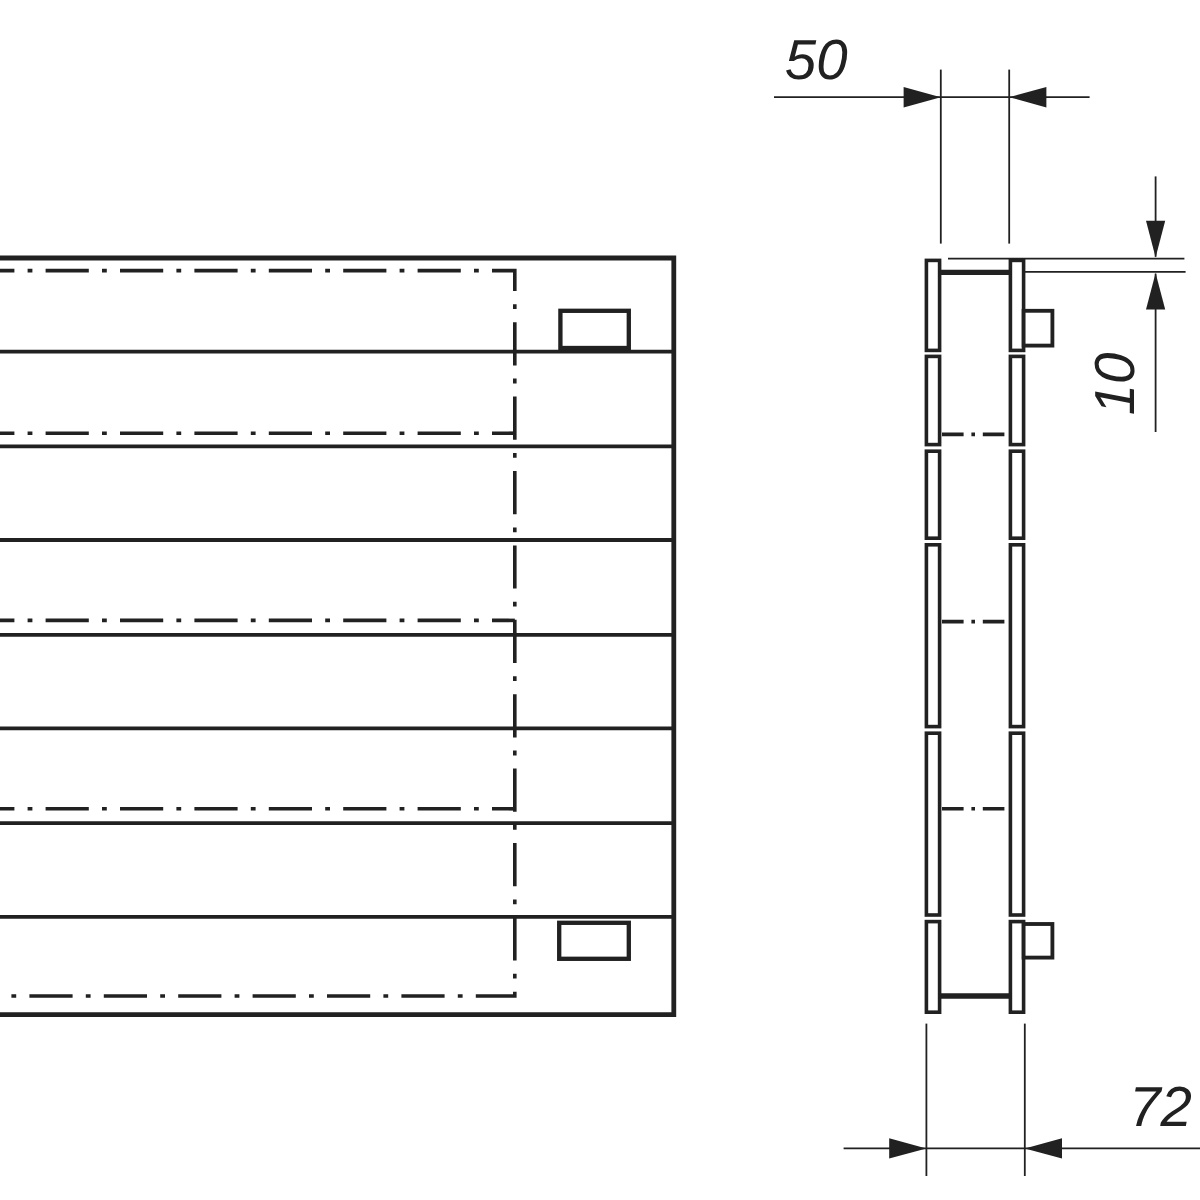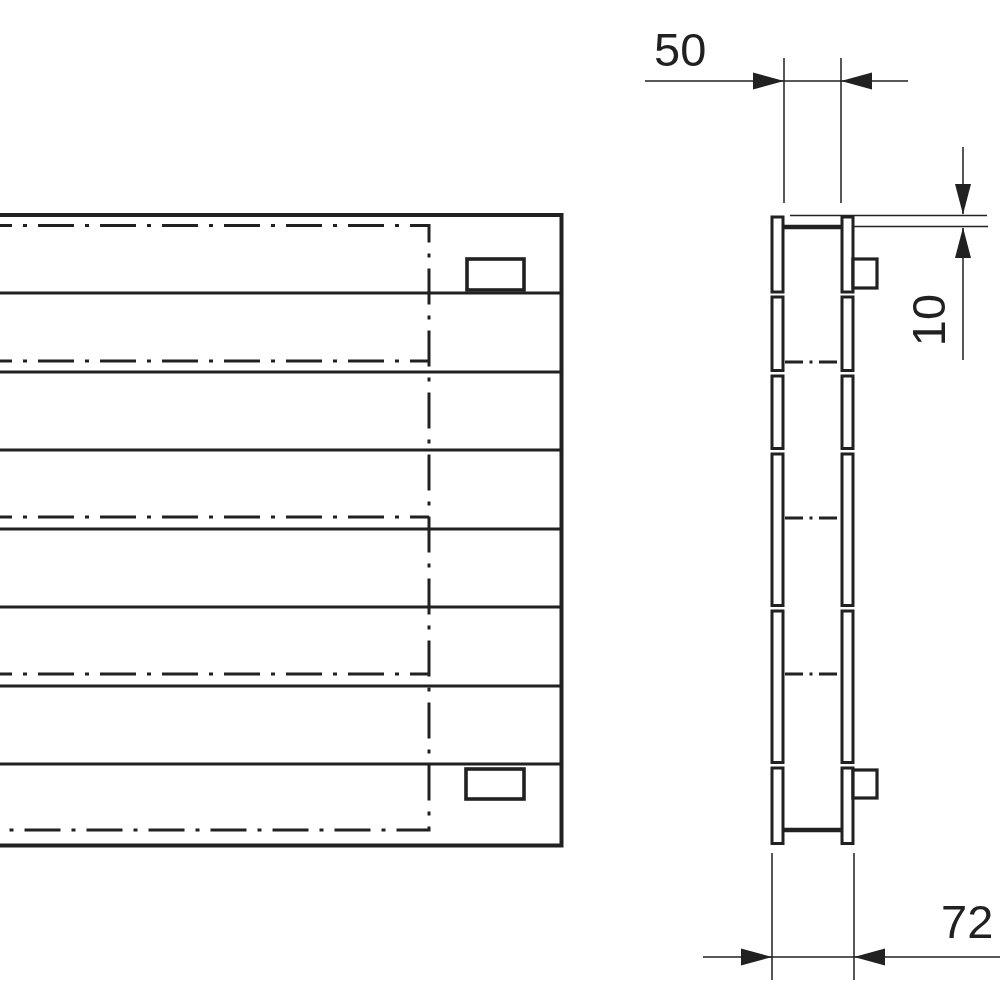--- a/index.html
+++ b/index.html
@@ -7,20 +7,21 @@
     padding: 0;
     background: #ffffff;
     font-family: "Liberation Sans", sans-serif;
   }
   .canvas {
     position: relative;
     width: 1000px;
     height: 1000px;
     background: #ffffff;
     overflow: hidden;
+    font-style: italic;
   }
   svg text {
     font-family: "Liberation Sans", "DejaVu Sans", sans-serif;
     fill: #212121;
   }
 </style>
 </head>
 <body>
 
 <div class="canvas">

